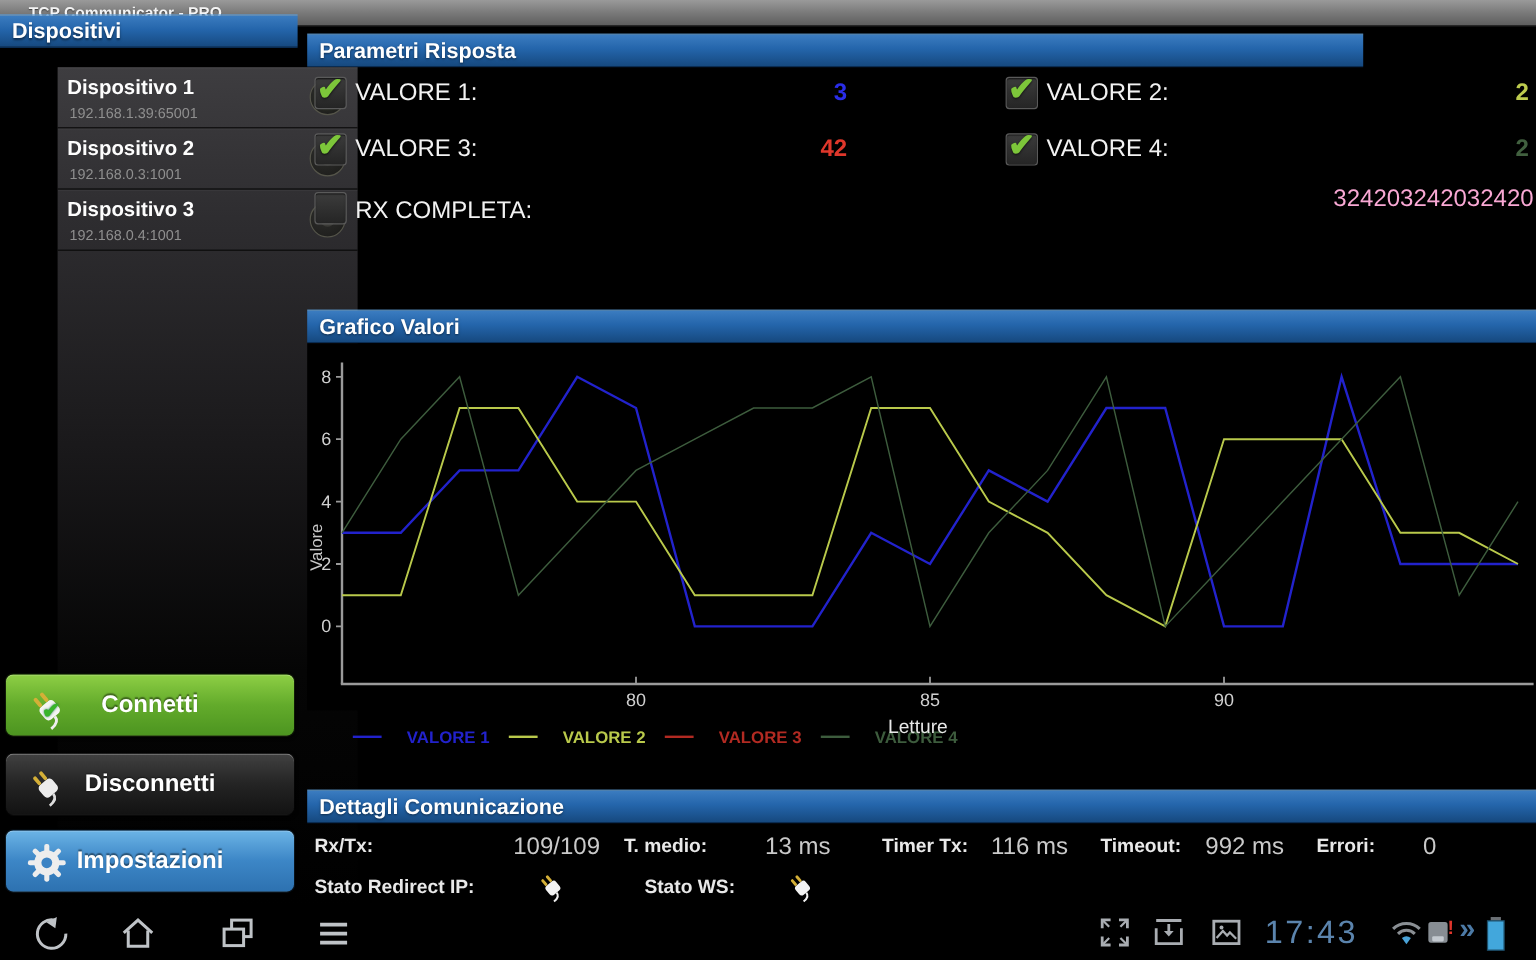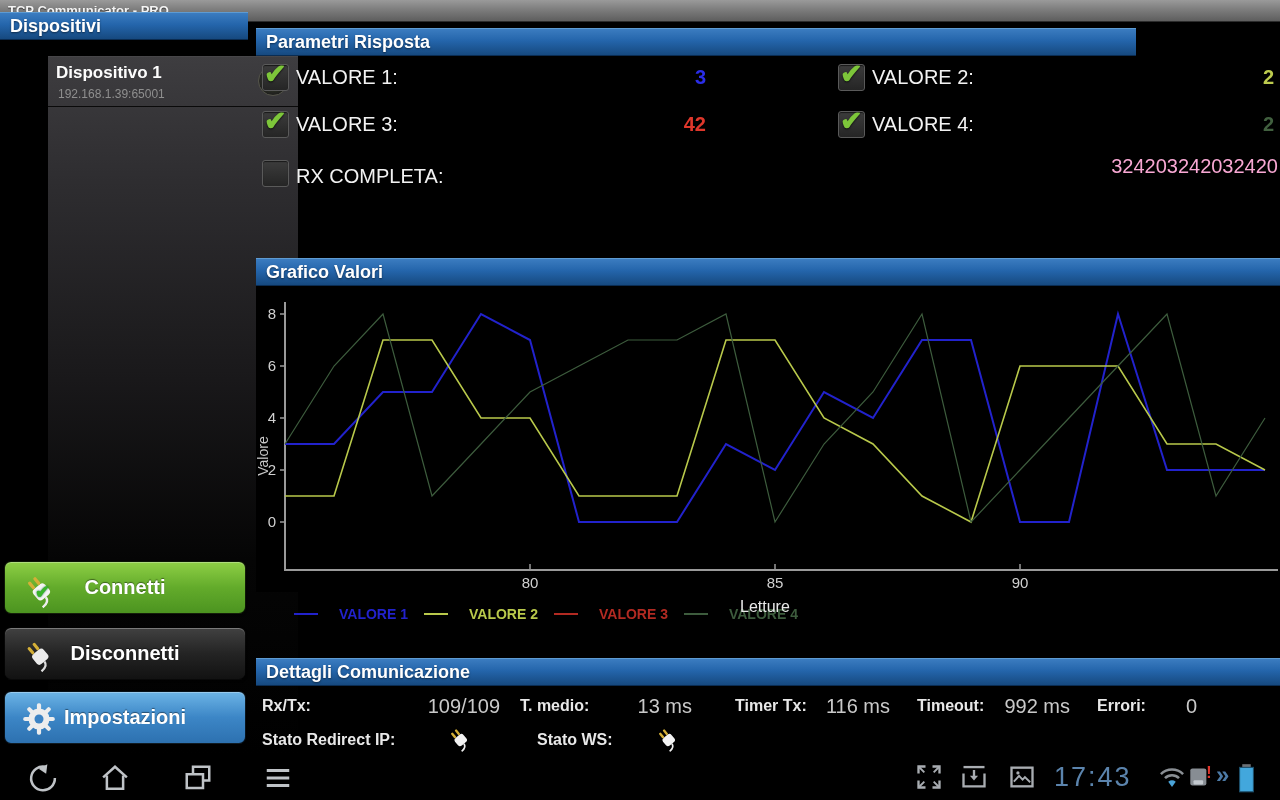--- a/index.html
+++ b/index.html
@@ -5,21 +5,21 @@
   * { margin:0; padding:0; box-sizing:border-box; }
   html,body { background:#000; }
   body { font-family:"Liberation Sans", sans-serif; }
   #screen { position:relative; width:1280px; height:800px; background:#000; overflow:hidden; }
 
   
   #titlebar { position:absolute; left:0; top:0; width:1280px; height:22px;
     background:linear-gradient(180deg,#9a9a9a 0%,#7d7d7d 45%,#5e5e5e 100%);
     border-bottom:1px solid #2c2c2c; }
   #titlebar .t { font-size:13px; font-weight:bold; color:#f4f4f4; line-height:22px;
-    padding-left:8px; text-shadow:0 1px 1px rgba(0,0,0,.55); }
+    padding-left:24px; text-shadow:0 1px 1px rgba(0,0,0,.55); }
 
   
   .blue-hdr { position:absolute; height:28px;
     background:linear-gradient(180deg,#3b7cc0 0%,#2465ab 45%,#16497f 100%);
     border-top:1px solid #5e9bd2; border-bottom:1px solid #0a2c52; }
   .blue-hdr .t { font-size:18px; font-weight:bold; color:#fff; line-height:26px;
     padding-left:10px; text-shadow:0 1px 2px rgba(0,0,0,.5); }
 
   
   #sidebar { position:absolute; left:0; top:56px; width:250px; height:699px;
@@ -99,20 +99,34 @@
   </div>
   <div class="blue-hdr" id="hdr-param">
     <div class="t">Parametri Risposta</div>
   </div>
 
   <div id="sidebar">
     <div class="dev-row">
       <div class="dev-name">Dispositivo 1</div>
       <div class="dev-ip">192.168.1.39:65001</div>
       <div class="radio">
+          <div class="dot"></div>
+        </div>
+    </div>
+    <div class="dev-row">
+      <div class="dev-name">Dispositivo 2</div>
+      <div class="dev-ip">192.168.0.3:1001</div>
+      <div class="radio off">
+          <div class="dot"></div>
+        </div>
+    </div>
+    <div class="dev-row">
+      <div class="dev-name">Dispositivo 3</div>
+      <div class="dev-ip">192.168.0.4:1001</div>
+      <div class="radio off">
           <div class="dot"></div>
         </div>
     </div>
   </div>
 
   <div class="side-btn" id="btn-connect">
     <span class="ic">
       <svg viewBox="0 0 24 24" width="36" height="36" style="transform:rotate(-40deg)">
         <rect x="7" y="10" width="10" height="9" rx="2.5" fill="#f4f4f4"></rect>
         <rect x="8.6" y="4" width="2.2" height="6" rx="1" fill="#d4af37"></rect>

